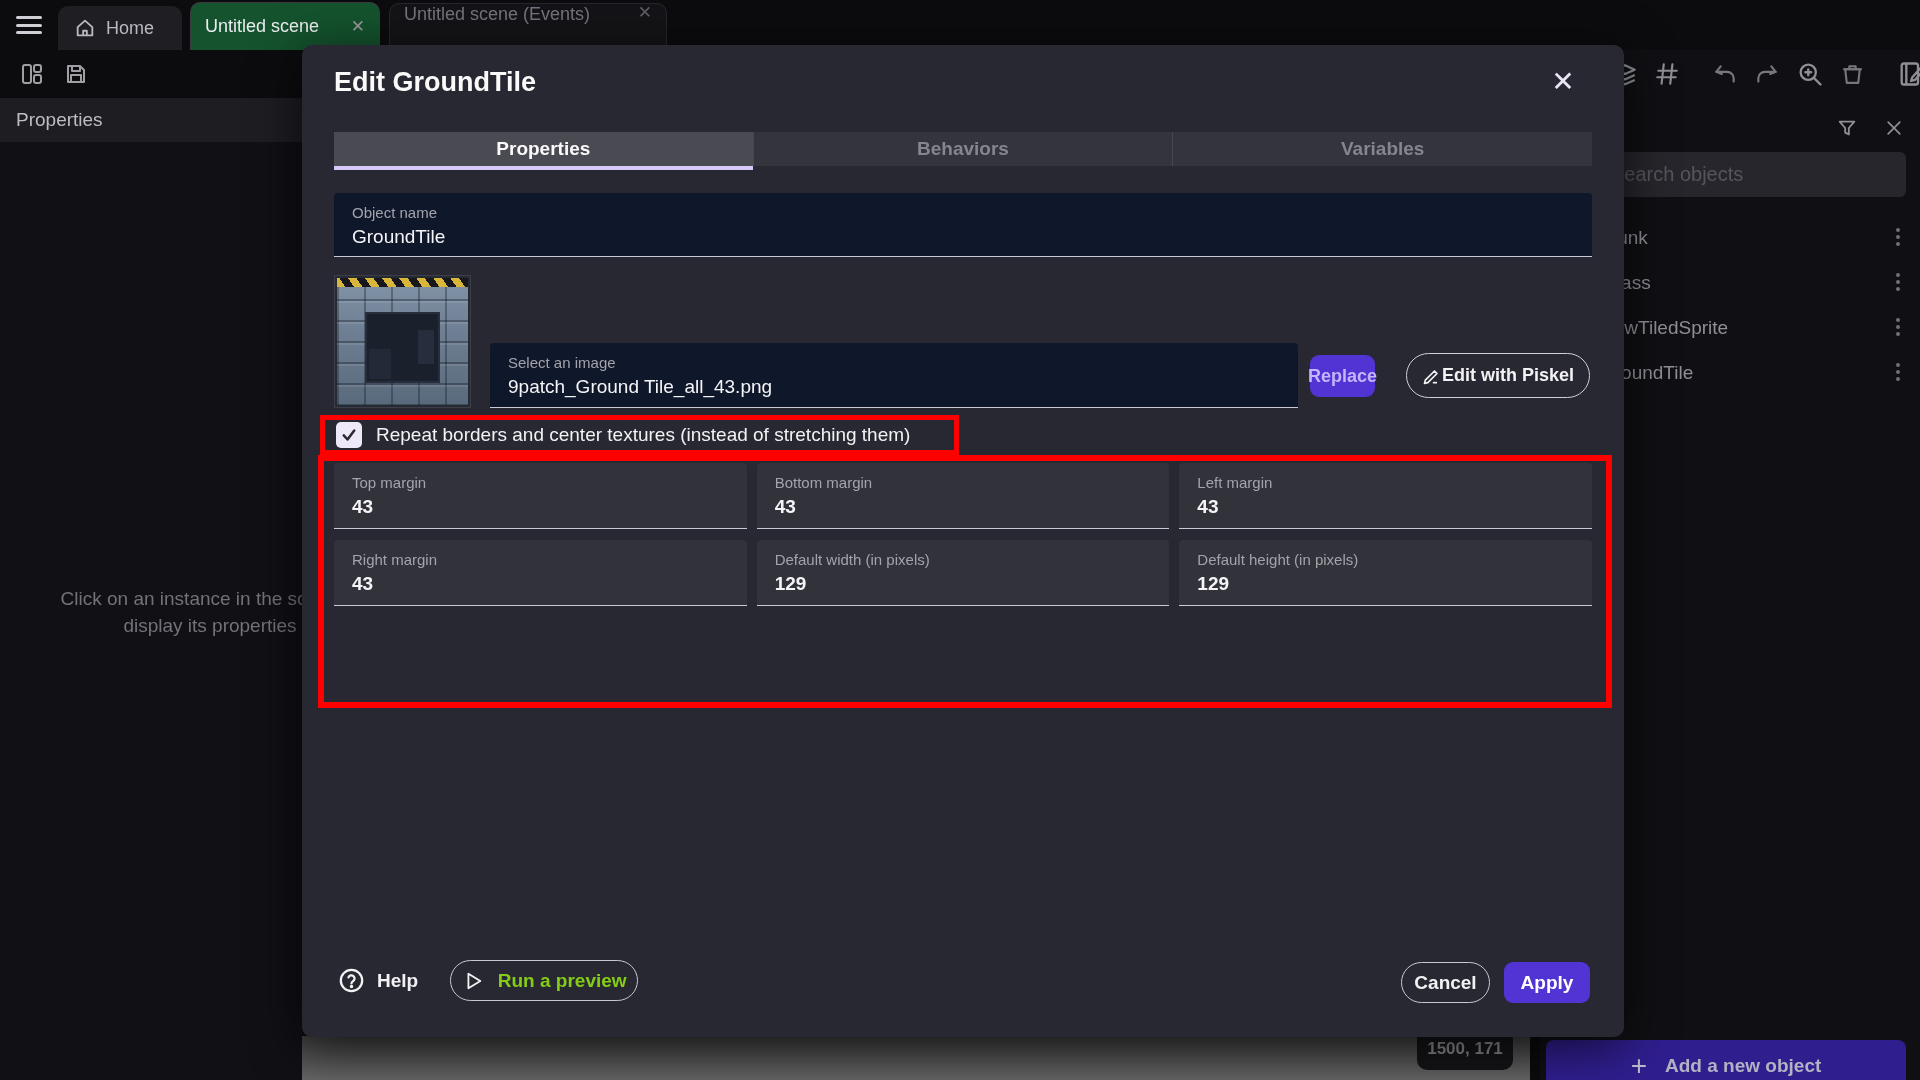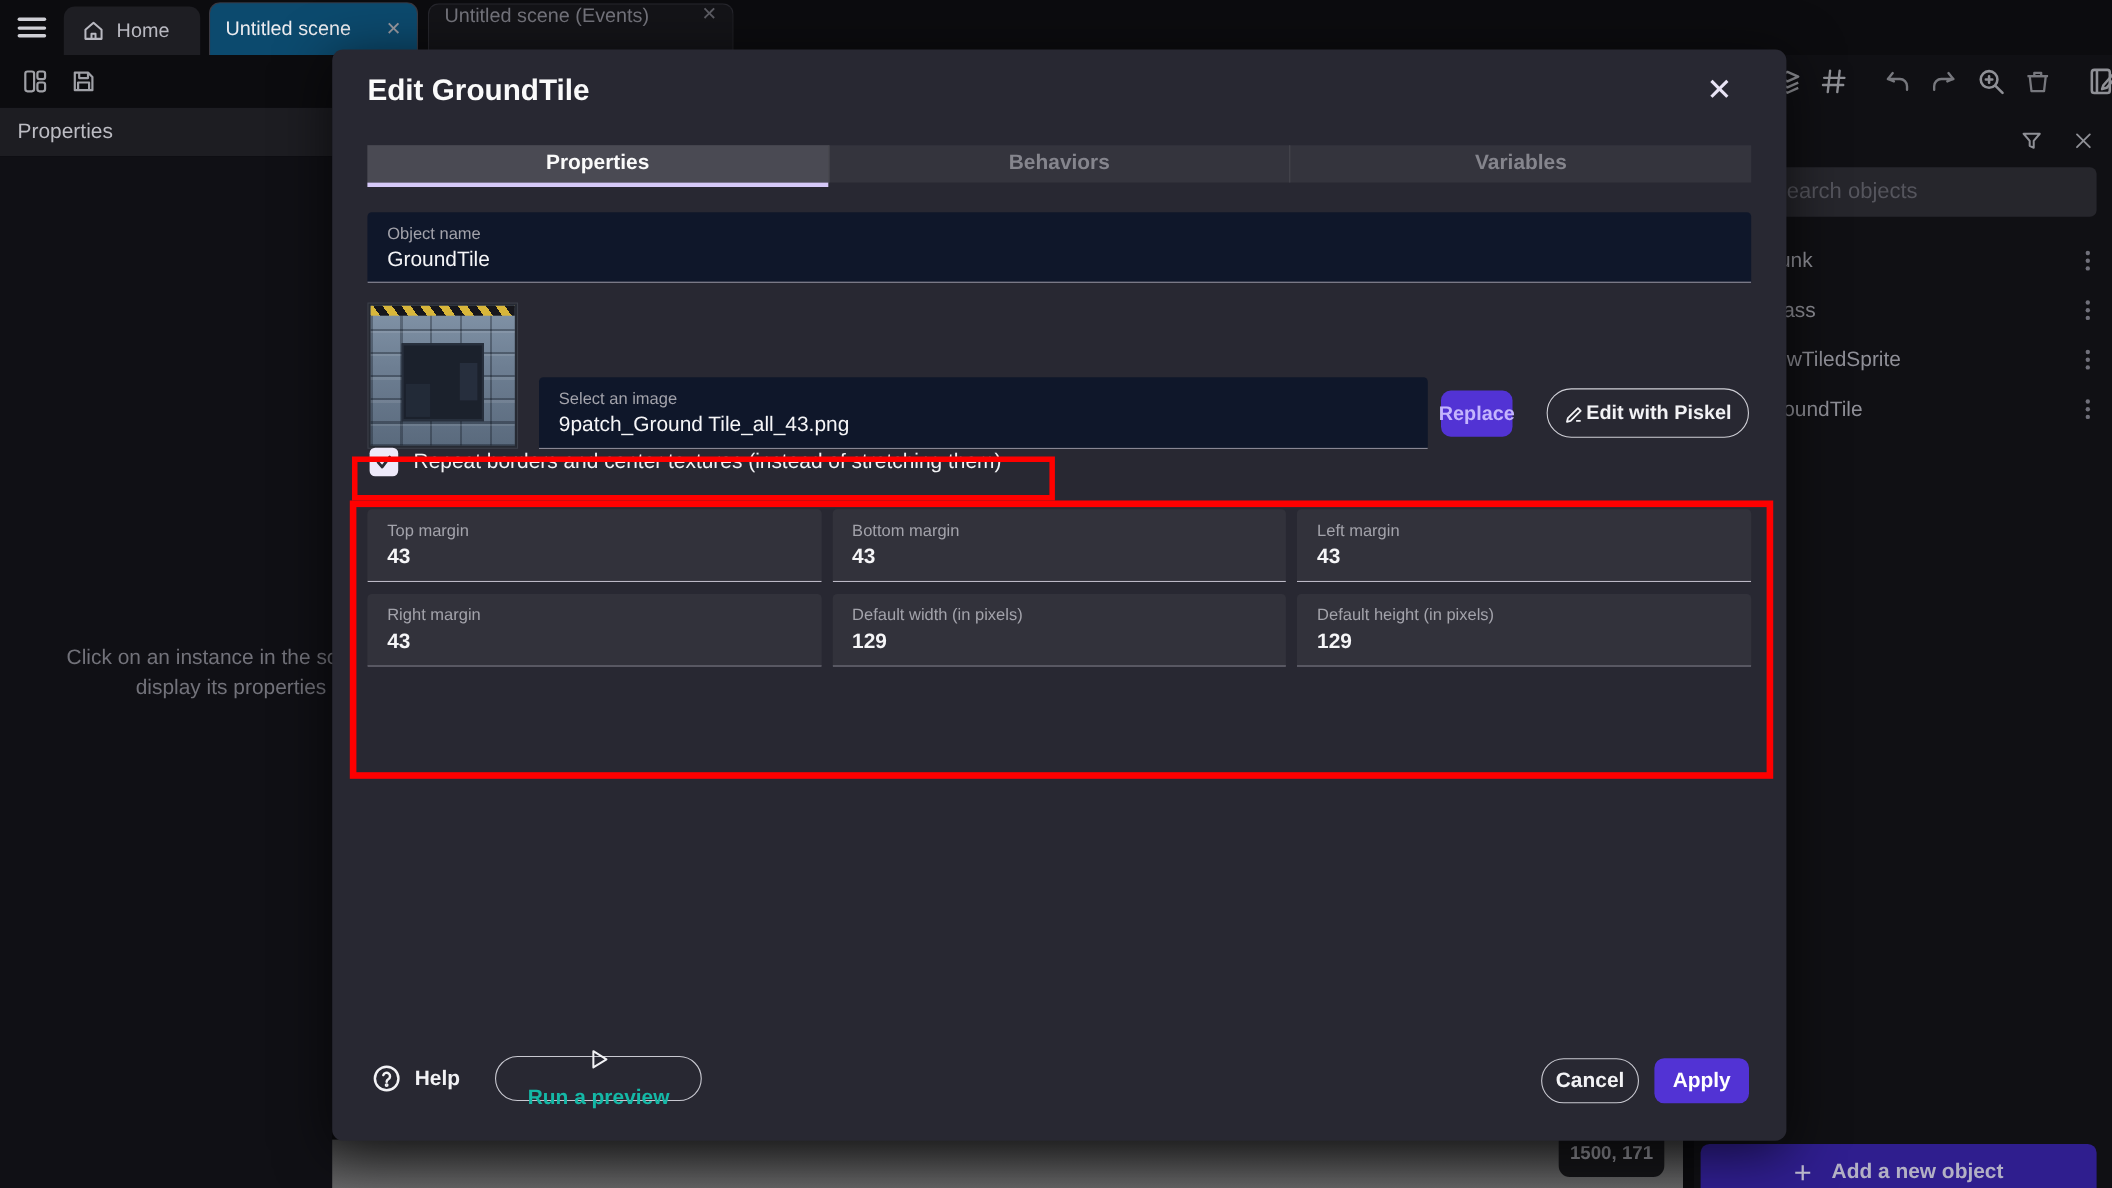--- a/index.html
+++ b/index.html
@@ -9,21 +9,21 @@
     background:#0b0b0e; font-family:"Liberation Sans", sans-serif;
     -webkit-font-smoothing:antialiased;
   }
   
   .topbar { position:absolute; left:0; top:0; width:1920px; height:50px; background:#0c0c0f; z-index:2; }
   .hamburger { position:absolute; left:16px; top:16px; width:26px; height:18px; cursor:pointer; }
   .hamburger span { display:block; height:3px; border-radius:2px; background:#cfcfd5; margin-bottom:4.5px; }
   .tab-home { position:absolute; left:58px; top:6px; width:124px; height:44px; background:#1e1e23;
     border-radius:10px 10px 0 0; display:flex; align-items:center; gap:10px; padding:0 16px;
     color:#b9b9c1; font-size:18px; cursor:pointer; }
-  .tab-scene { position:absolute; left:190px; top:2px; width:190px; height:48px; background:#0c4a6e;
+  .tab-scene { position:absolute; left:190px; top:2px; width:190px; height:48px; background:#14532d;
     border:1px solid #3c3a43; border-bottom:none; border-radius:10px 10px 0 0; display:flex; align-items:center;
     gap:12px; padding:3px 14px; color:#ececf0; font-size:18px; cursor:pointer; }
   .tab-events { position:absolute; left:389px; top:3px; width:278px; height:47px; background:#141418;
     border:1px solid #26262c; border-bottom:none; border-radius:10px 10px 0 0; display:flex; align-items:flex-start;
     gap:12px; padding:0 14px; color:#74747c; font-size:18px; cursor:pointer; }
   .tab-close { font-size:17px; line-height:1; color:#9a9aa1; margin-left:auto; cursor:pointer; }
   .tab-events .tab-close { color:#5d5d64; }
   
   .left-toolbar { position:absolute; left:0; top:50px; width:302px; height:48px; background:#0c0c0f;
     display:flex; align-items:center; gap:20px; padding-left:20px; z-index:1; }
@@ -94,35 +94,35 @@
     background:#28313f; opacity:.6; }
   .select-field { left:188px; top:298px; width:808px; height:65px; }
   .btn { display:flex; align-items:center; justify-content:center; cursor:pointer; font-weight:bold; }
   .btn-replace { position:absolute; left:1008px; top:310px; width:65px; height:42px; background:#5233d4;
     border-radius:9px; color:#c4b5fd; font-size:18px; }
   .btn-piskel { position:absolute; left:1104px; top:308px; width:184px; height:45px; border:1px solid #cfcfd6;
     border-radius:23px; color:#f2f2f5; font-size:18px; }
   .annotation { position:absolute; border:5px solid #fe0000; z-index:12; pointer-events:none; }
   .anno-checkbox { left:18px; top:370px; width:639px; height:40px; }
   .anno-fields { left:16px; top:410px; width:1294px; height:253px; border-width:6px; }
-  .checkbox-row { position:absolute; left:34px; top:360px; height:30px; display:flex; align-items:center; gap:14px; }
+  .checkbox-row { position:absolute; left:34px; top:375px; height:30px; display:flex; align-items:center; gap:14px; }
   .checkbox { width:26px; height:26px; background:#eee9f9; border-radius:5px; display:flex; align-items:center;
     justify-content:center; cursor:pointer; }
   .checkbox-label { color:#f2f2f4; font-size:19px; font-weight:500; }
   .fields-grid { position:absolute; left:32px; top:418px; width:1258px; display:grid;
     grid-template-columns:1fr 1fr 1fr; column-gap:10px; row-gap:11px; }
   .gfield { position:relative; height:66px; background:#32323b; border-radius:4px 4px 0 0;
     border-bottom:1px solid #ccc9d6; }
   .gfield .f-label { position:absolute; left:18px; top:11px; color:#a3a3ab; font-size:15px; }
   .gfield .f-value { position:absolute; left:18px; top:33px; color:#f5f5f7; font-size:19px; font-weight:600; }
   .dlg-footer-left { position:absolute; left:36px; top:915px; display:flex; }
   .btn-help { display:flex; align-items:center; gap:12px; color:#f2f2f5; font-size:19px; font-weight:bold;
     cursor:pointer; margin-right:32px; }
-  .btn-preview { width:188px; height:41px; border:1px solid #c9c9d1; border-radius:21px; color:#14b8a6;
-    font-size:19px; gap:14px;flex-direction:column; }
+  .btn-preview { width:188px; height:41px; border:1px solid #c9c9d1; border-radius:21px; color:#84cc16;
+    font-size:19px; gap:14px; }
   .btn-cancel { position:absolute; left:1099px; top:917px; width:89px; height:41px; border:1px solid #c9c9d1;
     border-radius:21px; color:#f2f2f5; font-size:19px; }
   .btn-apply { position:absolute; left:1202px; top:917px; width:86px; height:41px; background:#5233d4;
     border-radius:9px; color:#fff; font-size:19px; }
   svg { display:block; }
 </style>
 </head>
 <body>
 
 <div class="screen">

